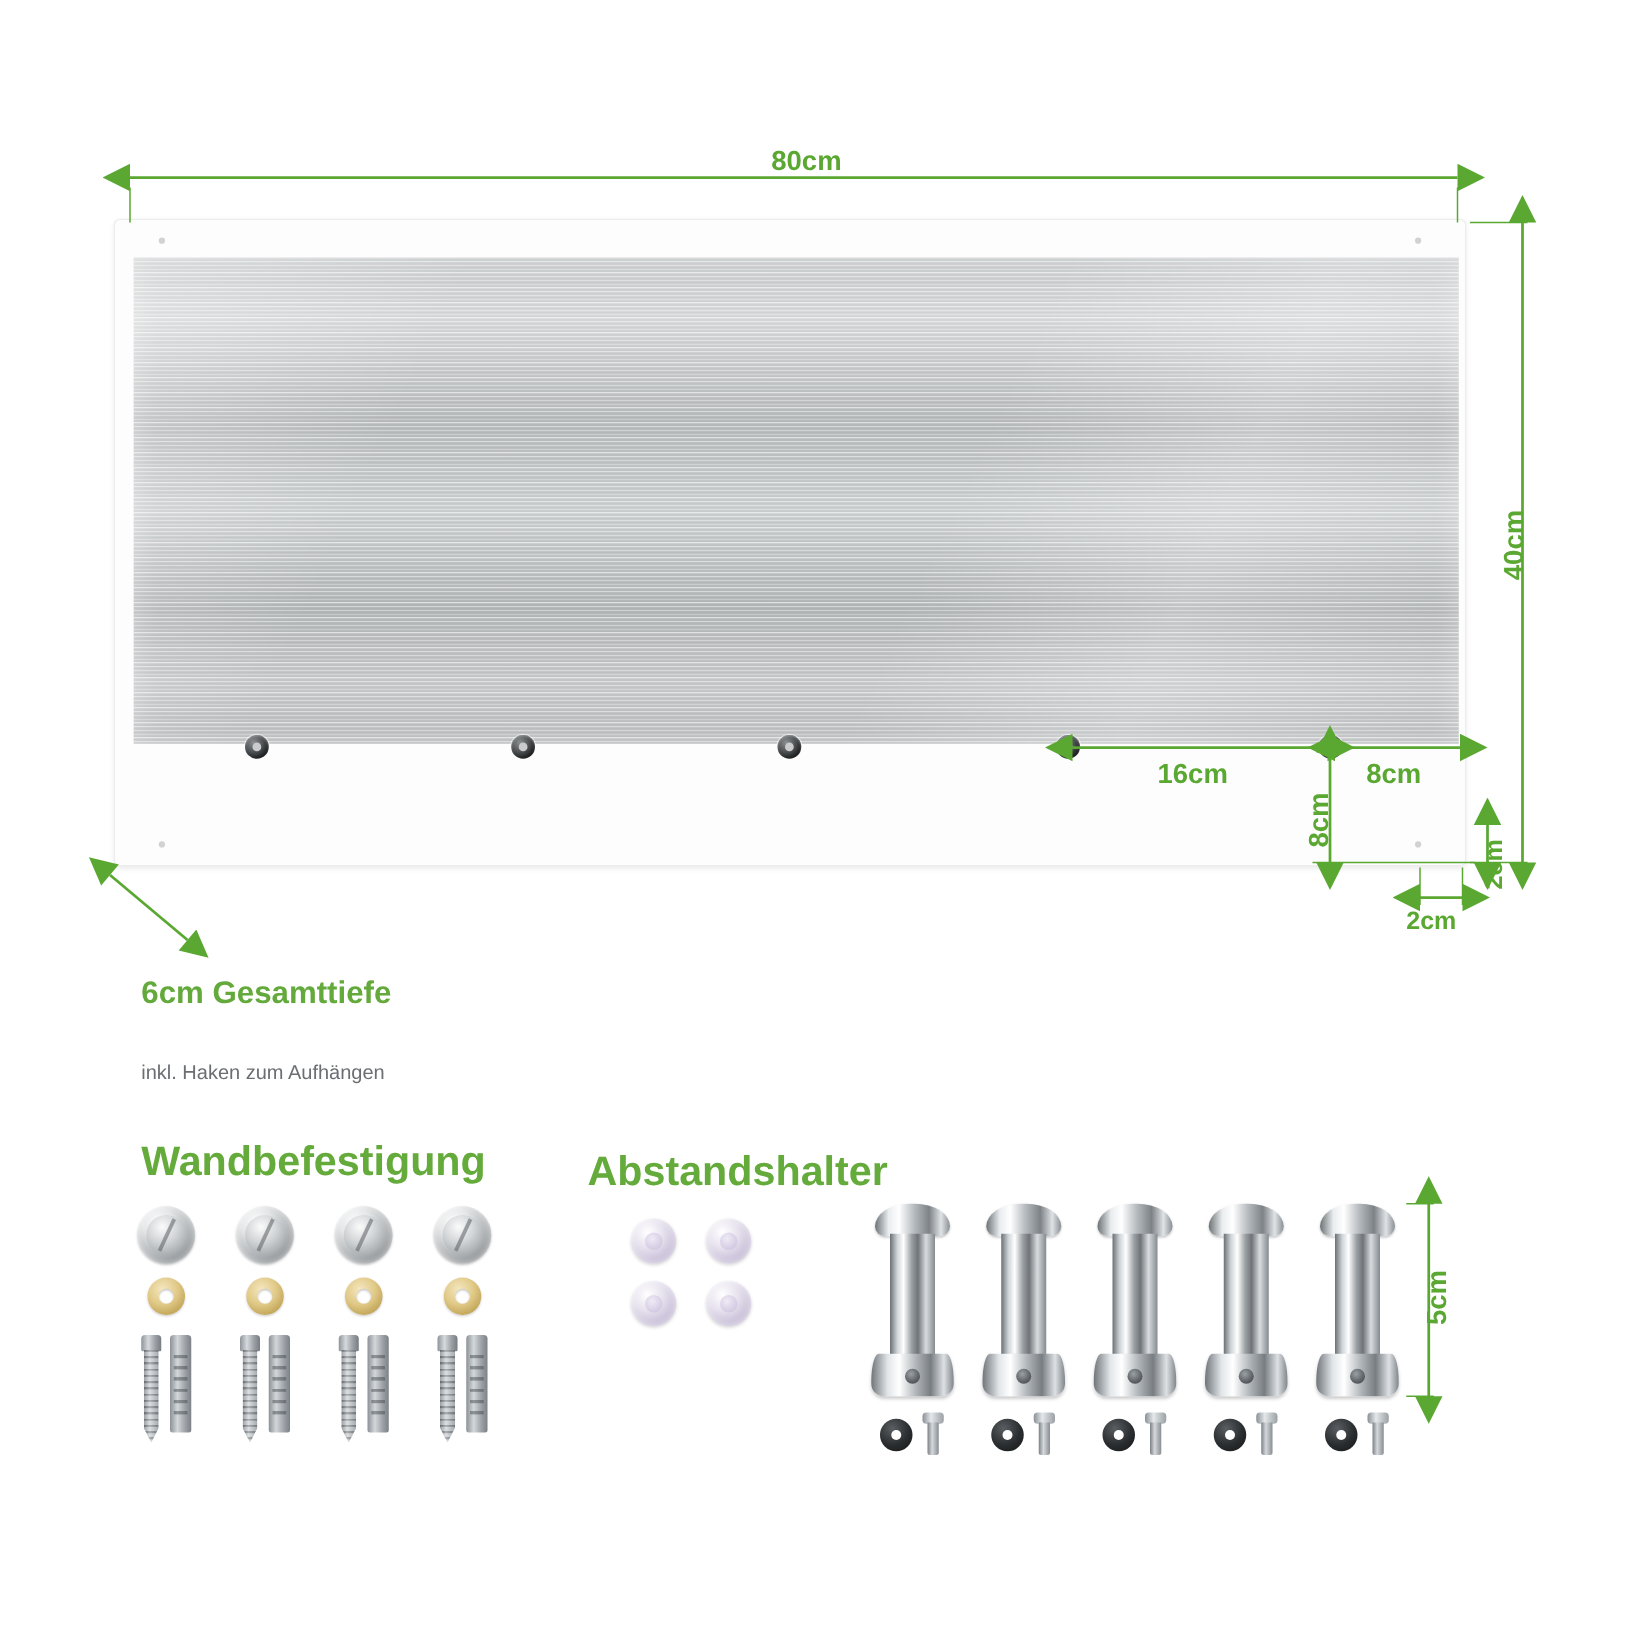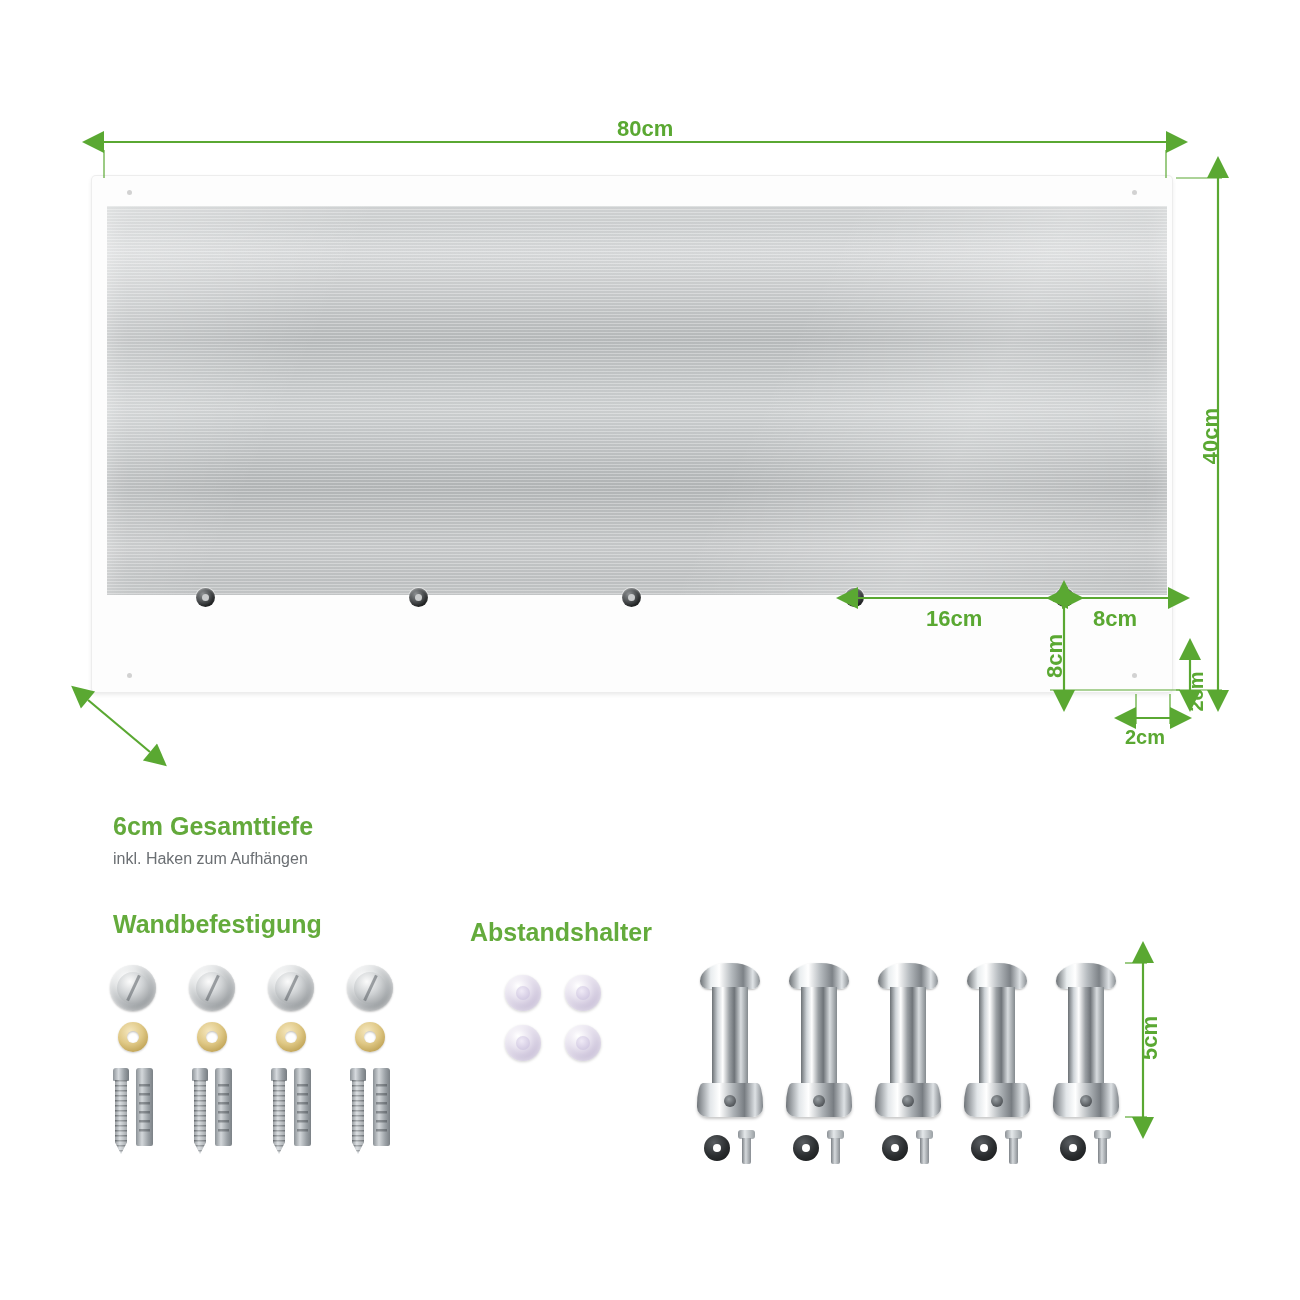--- a/index.html
+++ b/index.html
@@ -94,29 +94,29 @@
     left: 0; top: 0;
     width: 1300px;
     height: 1300px;
     pointer-events: none;
   }
 
   
   .sec-title {
     position: absolute;
     color: #64ab3c;
-    font-size: 25px;
+    font-size: 33px;
     font-weight: bold;
     white-space: nowrap;
   }
 
   .depth-note-1 {
     position: absolute;
     left: 113px;
-    top: 812px;
+    top: 780px;
     color: #63a93b;
     font-size: 25px;
     font-weight: bold;
     white-space: nowrap;
   }
   .depth-note-2 {
     position: absolute;
     left: 113px;
     top: 850px;
     color: #6b6f73;

